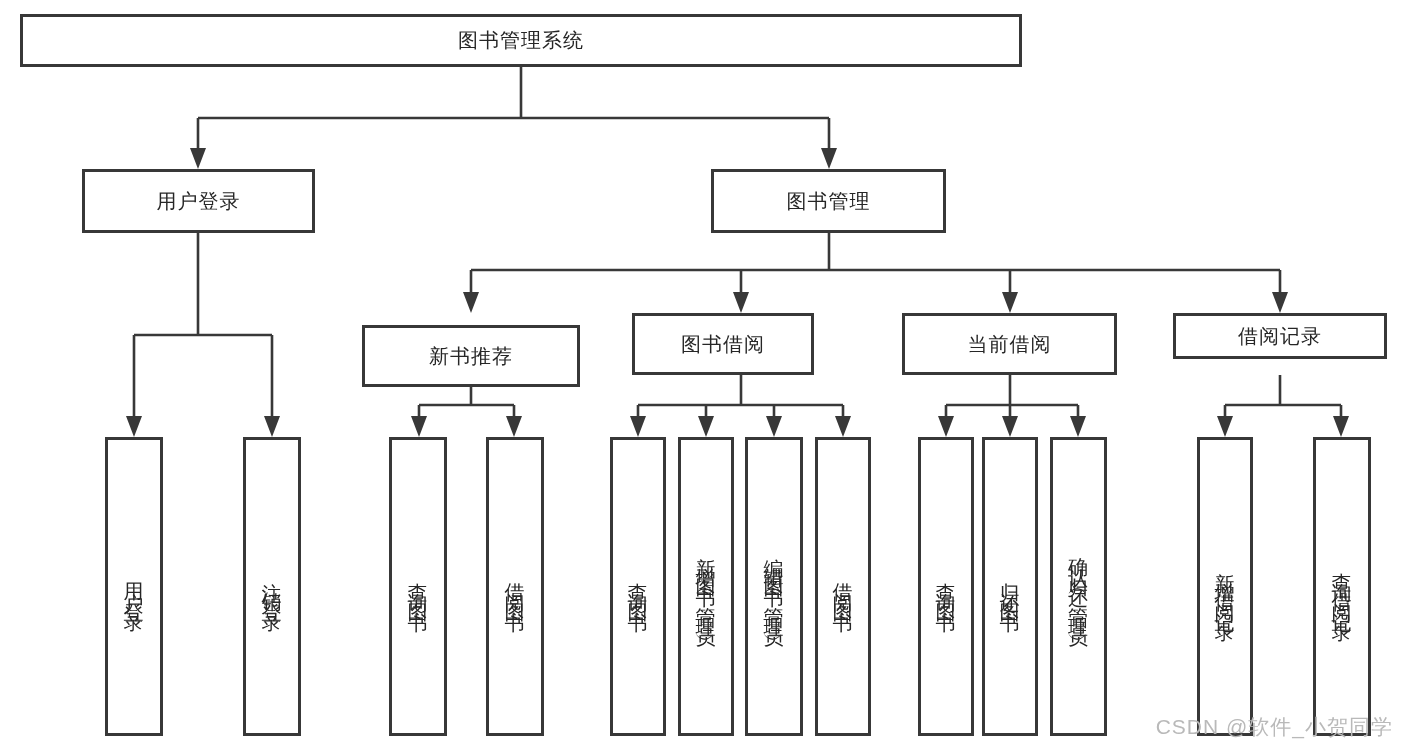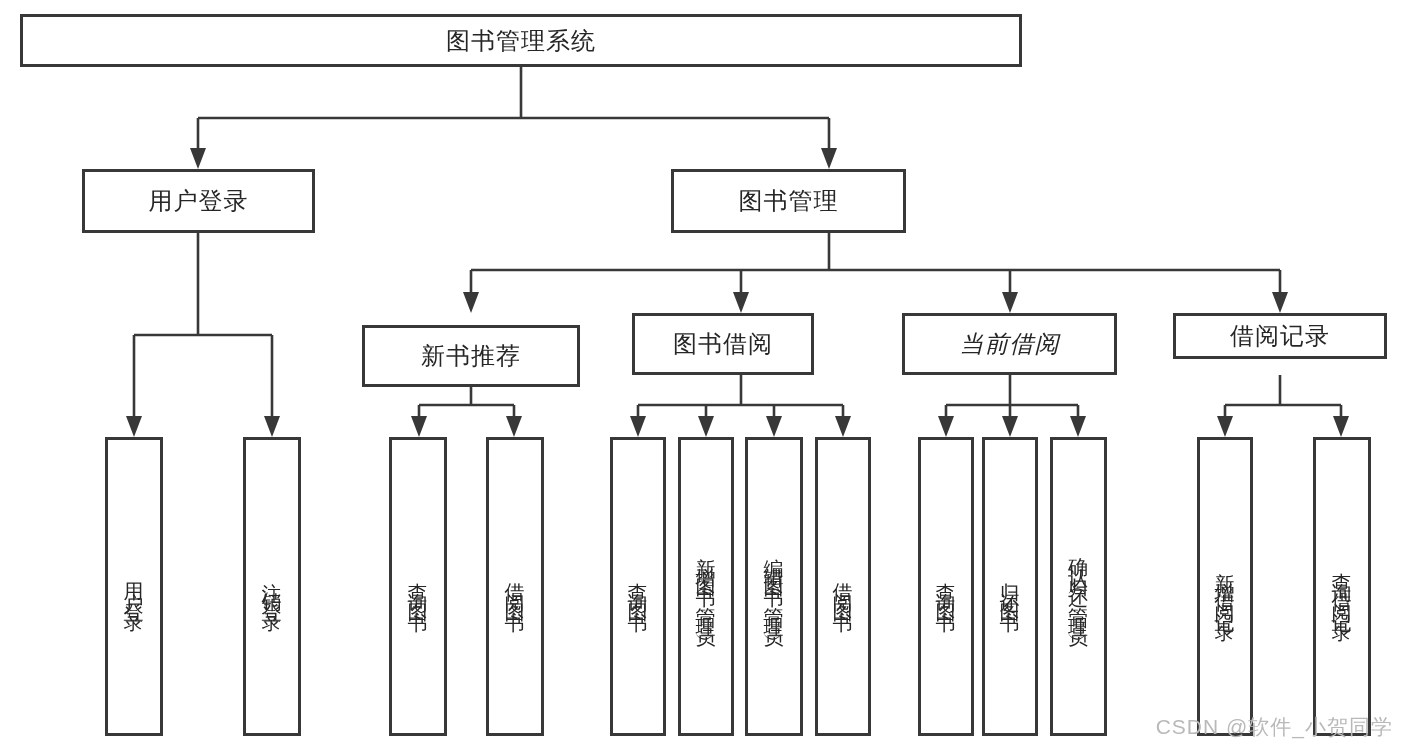--- a/index.html
+++ b/index.html
@@ -19,21 +19,21 @@
   .connectors{position:absolute;left:0;top:0;pointer-events:none;}
   .connectors .lines{stroke:var(--line);stroke-width:2.6;fill:none;}
   .connectors .heads{fill:var(--line);stroke:none;}
   .hbox{
     position:absolute;
     box-sizing:border-box;
     border:3px solid var(--line);
     background:#fff;
     display:flex;align-items:center;justify-content:center;
     color:var(--text);
-    font-size:24px;
+    font-size:20px;
     letter-spacing:1px;
     white-space:nowrap;
   }
   .vbox{
     position:absolute;
     box-sizing:border-box;
     border:3px solid var(--line);
     background:#fff;
     top:437px;height:299px;
     display:flex;align-items:center;justify-content:center;
@@ -106,31 +106,31 @@
       M1333,416 L1349,416 L1341,437 Z"></path>
   </svg>
 
   <div class="hbox" style="left:20px;top:14px;width:1002px;height:53px;">
     <span>图书管理系统</span>
   </div>
 
   <div class="hbox" style="left:82px;top:169px;width:233px;height:64px;">
     <span>用户登录</span>
   </div>
-  <div class="hbox" style="left:671px;top:169px;width:235px;height:64px;">
+  <div class="hbox" style="left:711px;top:169px;width:235px;height:64px;">
     <span>图书管理</span>
   </div>
 
   <div class="hbox" style="left:362px;top:325px;width:218px;height:62px;">
     <span>新书推荐</span>
   </div>
   <div class="hbox" style="left:632px;top:313px;width:182px;height:62px;">
     <span>图书借阅</span>
   </div>
-  <div class="hbox" style="left:902px;top:313px;width:215px;height:62px;font-style:italic;">
+  <div class="hbox" style="left:902px;top:313px;width:215px;height:62px;">
     <span>当前借阅</span>
   </div>
   <div class="hbox" style="left:1173px;top:313px;width:214px;height:46px;">
     <span>借阅记录</span>
   </div>
 
   <div class="vbox" style="left:105px;width:58px;">
     <span class="vlabel">用户登录</span>
   </div>
   <div class="vbox" style="left:243px;width:58px;">

